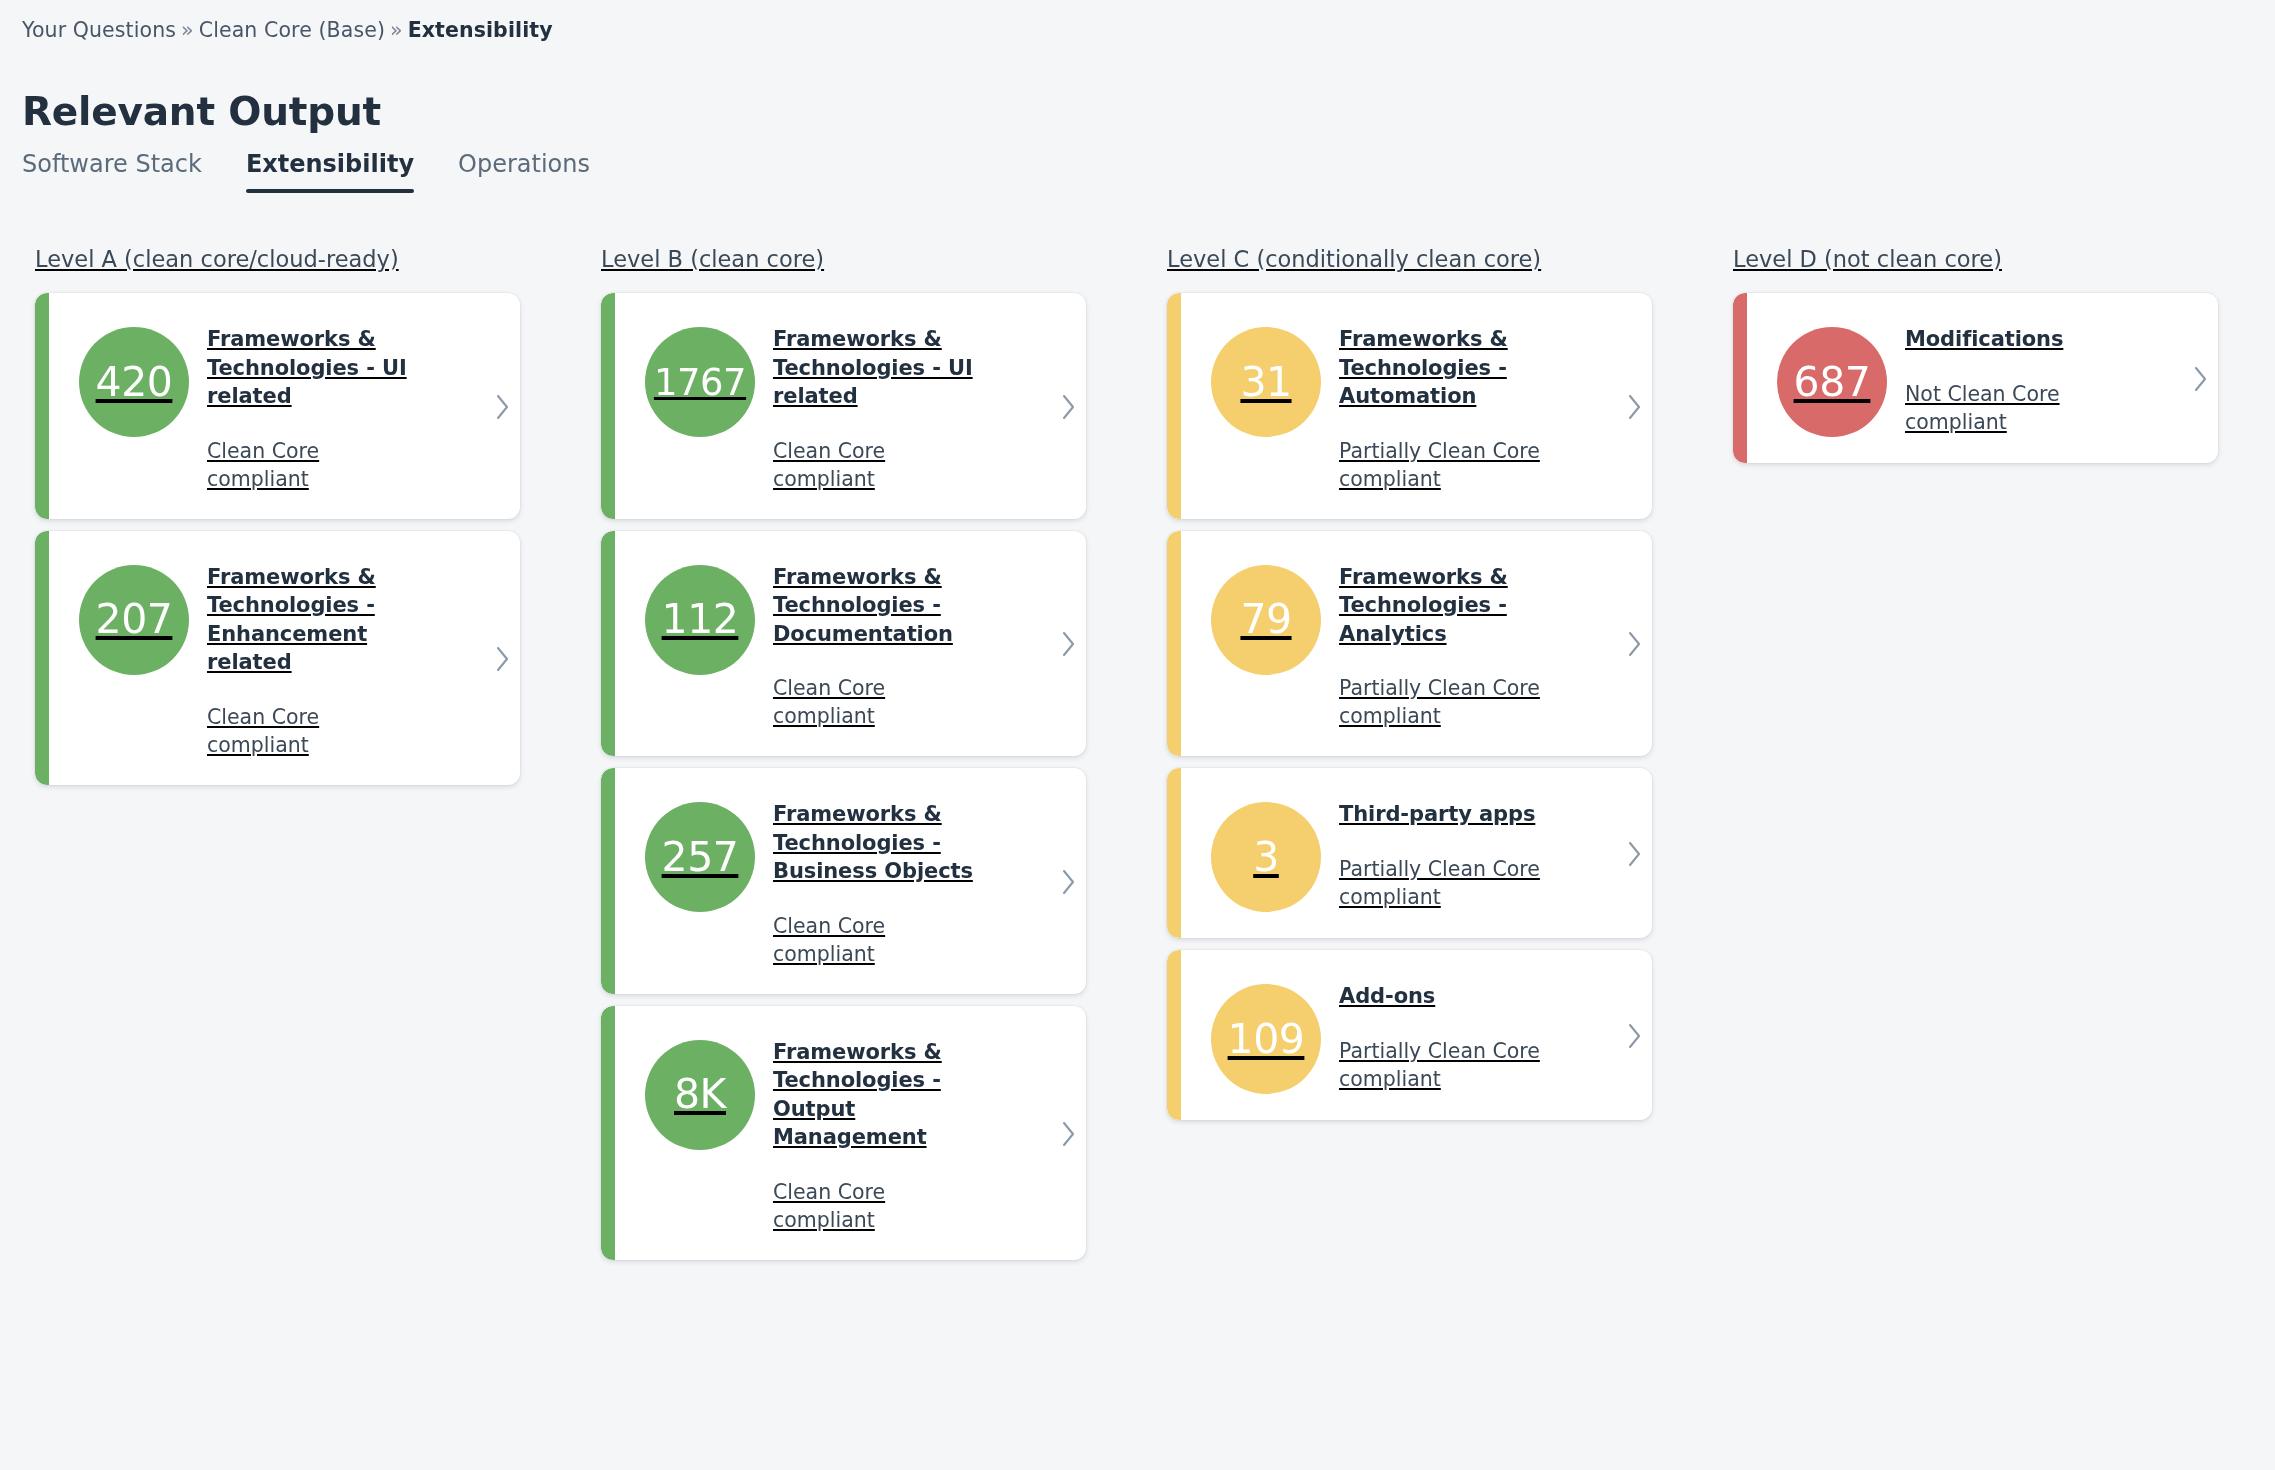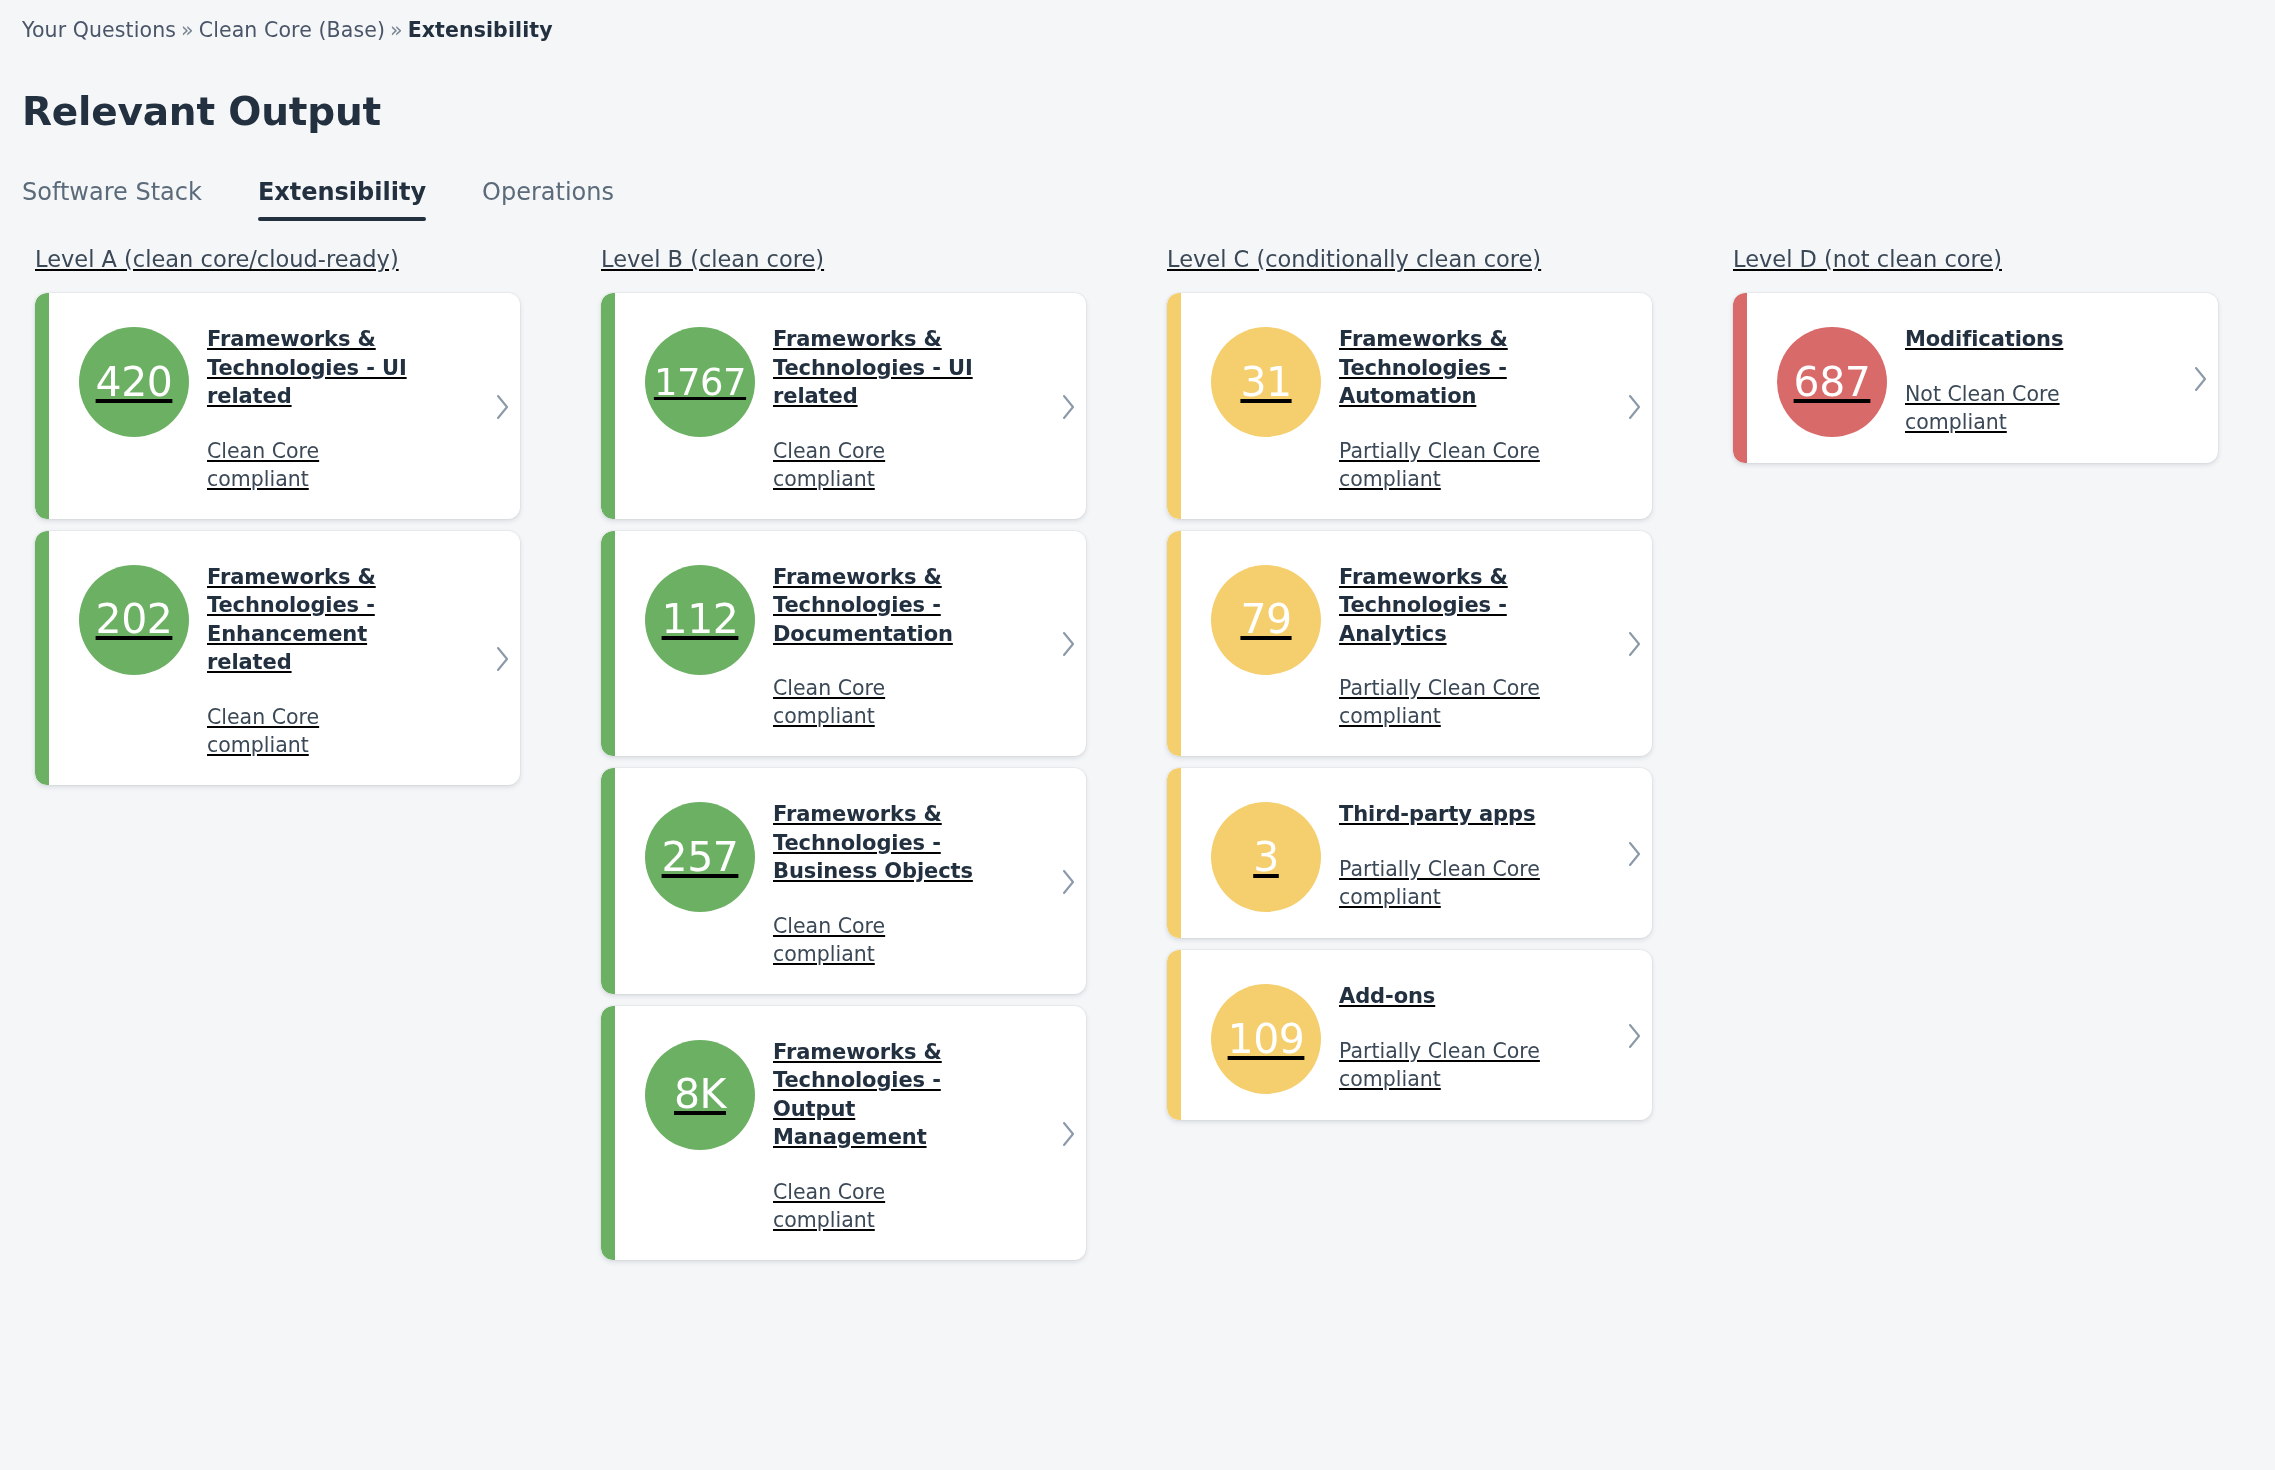--- a/index.html
+++ b/index.html
@@ -37,24 +37,24 @@
     margin-top: 44px;
     font-size: 39px;
     font-weight: 700;
     color: #22303f;
     letter-spacing: -.2px;
     line-height: 46px;
   }
 
   
   .tabs {
-    margin-top: 40px;
+    margin-top: 12px;
     display: flex;
     align-items: flex-end;
-    gap: 12px;
+    gap: 0;
     height: 46px;
   }
   .tab {
     position: relative;
     font-size: 24px;
     color: #5c6b7a;
     padding: 0 22px 14px 0;
     margin-right: 22px;
     line-height: 30px;
     white-space: nowrap;
@@ -204,21 +204,21 @@
                   <path d="M3 2 L12 13 L3 24" stroke="currentColor" stroke-width="2.1" stroke-linecap="round" stroke-linejoin="round"></path>
                 </svg>
               </div>
             </div>
           </div>
         </div>
         <div class="card-wrap">
           <div class="card" style="min-height: 202px;">
             <div class="accent-bar" style="background: rgb(108, 176, 99);"></div>
             <div class="card-inner">
-              <div class="badge small-num" style="background: rgb(108, 176, 99);">202</div>
+              <div class="badge small-num" style="background: rgb(108, 176, 99);">207</div>
               <div class="card-body">
                 <div class="card-title">Frameworks &amp; Technologies - Enhancement related</div>
                 <div class="card-sub">Clean Core compliant</div>
               </div>
               <div class="chevron">
                 <svg width="16" height="26" viewBox="0 0 16 26" fill="none" aria-hidden="true">
                   <path d="M3 2 L12 13 L3 24" stroke="currentColor" stroke-width="2.1" stroke-linecap="round" stroke-linejoin="round"></path>
                 </svg>
               </div>
             </div>

